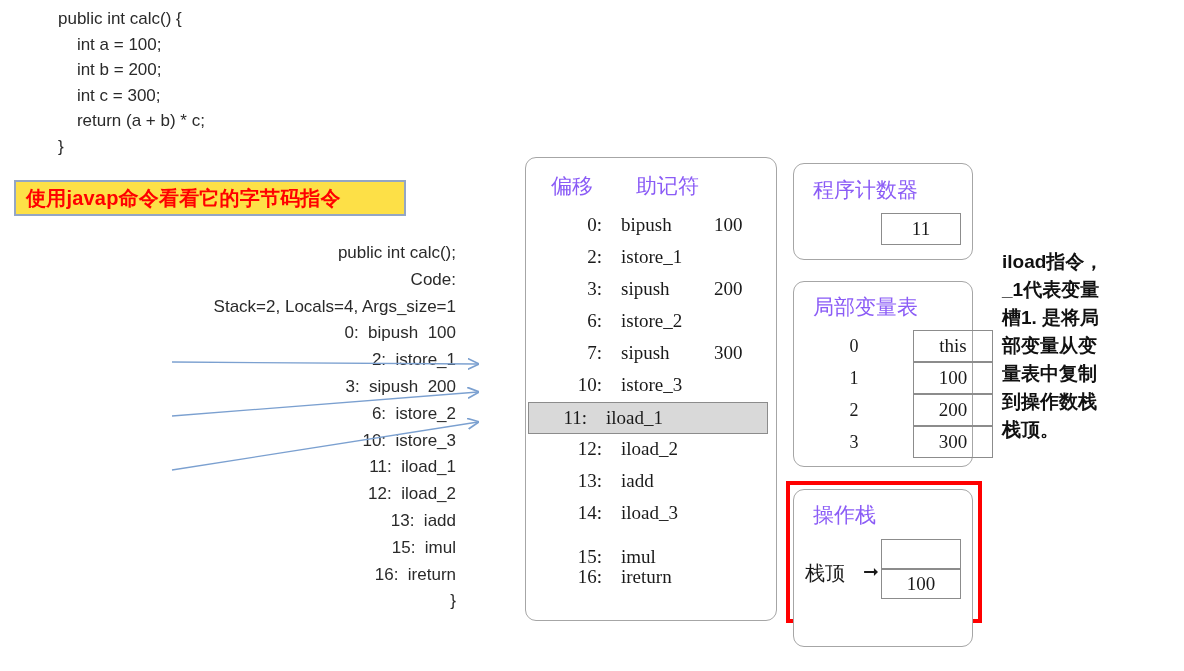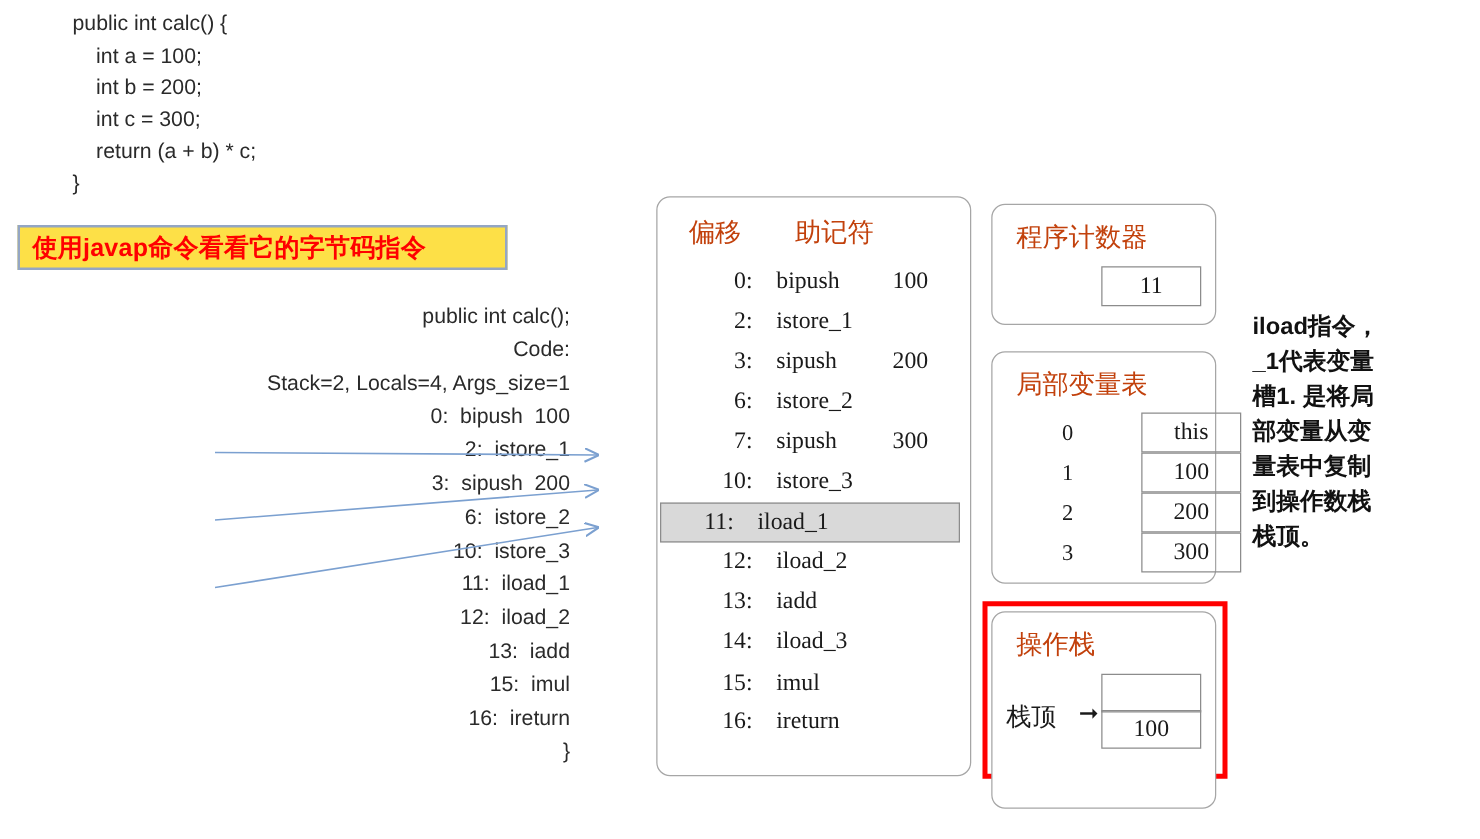--- a/index.html
+++ b/index.html
@@ -39,21 +39,21 @@
   
   #arrows{left:0;top:0;width:1184px;height:671px;pointer-events:none;}
 
   
   .card{
     border:1.4px solid #a6a6a6;border-radius:11px;background:#fff;
     box-sizing:border-box;
   }
   .card-title{
     font-family:"Liberation Serif","DejaVu Serif",serif;
-    font-size:21px;color:#c2410c;
+    font-size:21px;color:#8b5cf6;
   }
 
   
   #bytecode-panel{left:525px;top:157px;width:252px;height:464px;}
   #bc-head{position:absolute;left:0;top:14px;width:252px;height:30px;}
   #bc-head .h-off{position:absolute;left:25px;top:0;}
   #bc-head .h-mne{position:absolute;left:110px;top:0;}
   .bc-row{
     position:absolute;left:18px;width:214px;height:32px;
     font-family:"Liberation Serif","DejaVu Serif",serif;
@@ -218,21 +218,21 @@
       <div class="bc-row" style="top: 308px;">
         <span class="off">13:</span>
         <span class="mne">iadd</span>
         <span class="opd"></span>
       </div>
       <div class="bc-row" style="top: 340px;">
         <span class="off">14:</span>
         <span class="mne">iload_3</span>
         <span class="opd"></span>
       </div>
-      <div class="bc-row" style="top: 374px;">
+      <div class="bc-row" style="top: 384px;">
         <span class="off">15:</span>
         <span class="mne">imul</span>
         <span class="opd"></span>
       </div>
       <div class="bc-row" style="top: 404px;">
         <span class="off">16:</span>
         <span class="mne">ireturn</span>
         <span class="opd"></span>
       </div>
     </div>

